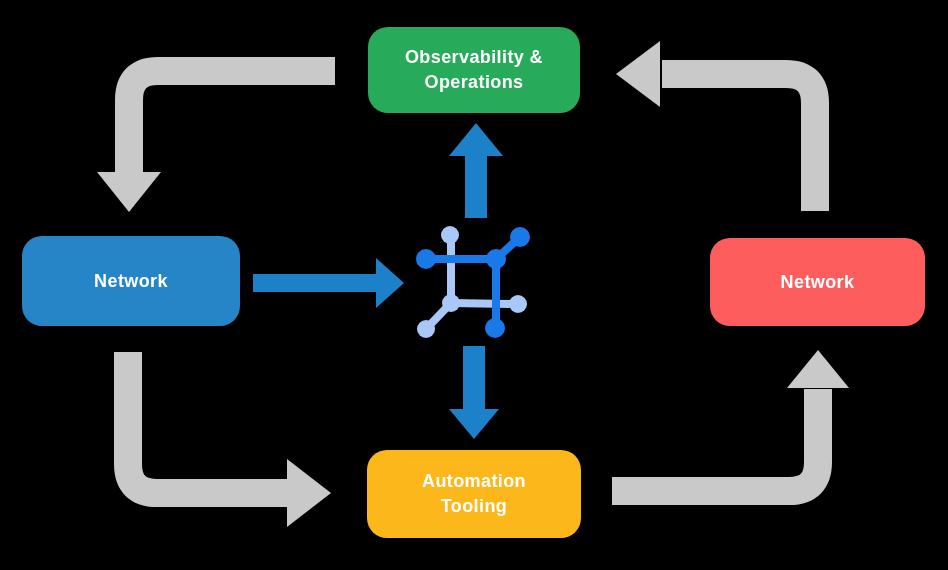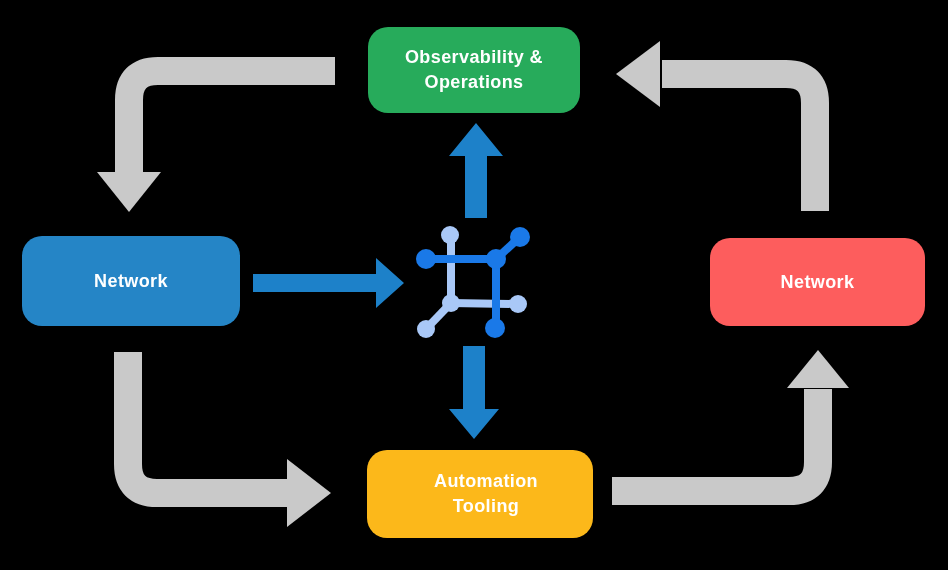--- a/index.html
+++ b/index.html
@@ -107,18 +107,18 @@
   </div>
 
   <div class="node node-operations" style="background: rgb(37, 133, 198);">
     <span>Network</span>
   </div>
 
   <div class="node node-infrastructure" style="background: rgb(253, 93, 93);">
     <span>Network</span>
   </div>
 
-  <div class="node node-automation" style="background: rgb(252, 184, 26); padding-left: 12px;">
+  <div class="node node-automation" style="background: rgb(252, 184, 26);">
     <span>Automation</span>
     <span>Tooling</span>
   </div>
 
 </div>
 
 </body></html>

